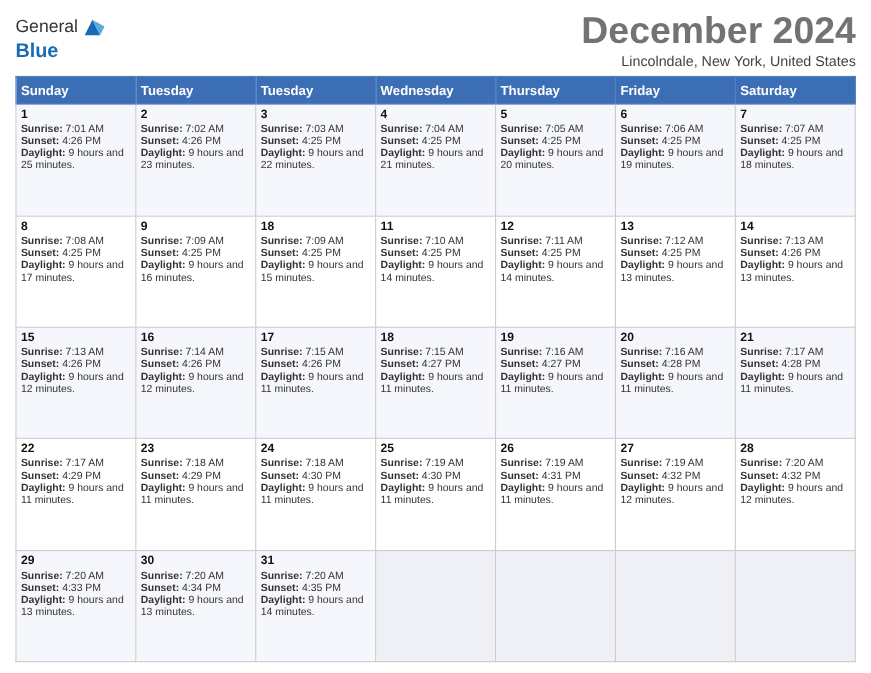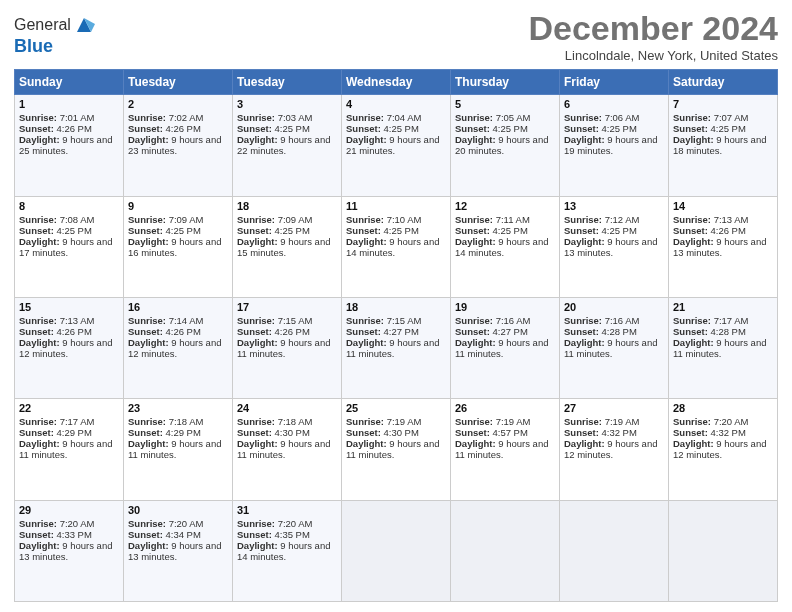--- a/index.html
+++ b/index.html
@@ -279,21 +279,21 @@
       </td>
           <td>
         <span class="day-num">25</span>
         <span style="font-weight:bold;">Sunrise: </span><span>7:19 AM</span><br>
         <span style="font-weight:bold;">Sunset: </span><span>4:30 PM</span><br>
         <span style="font-weight:bold;">Daylight: </span><span>9 hours and 11 minutes.</span>
       </td>
           <td>
         <span class="day-num">26</span>
         <span style="font-weight:bold;">Sunrise: </span><span>7:19 AM</span><br>
-        <span style="font-weight:bold;">Sunset: </span><span>4:57 PM</span><br>
+        <span style="font-weight:bold;">Sunset: </span><span>4:31 PM</span><br>
         <span style="font-weight:bold;">Daylight: </span><span>9 hours and 11 minutes.</span>
       </td>
           <td>
         <span class="day-num">27</span>
         <span style="font-weight:bold;">Sunrise: </span><span>7:19 AM</span><br>
         <span style="font-weight:bold;">Sunset: </span><span>4:32 PM</span><br>
         <span style="font-weight:bold;">Daylight: </span><span>9 hours and 12 minutes.</span>
       </td>
           <td>
         <span class="day-num">28</span>

